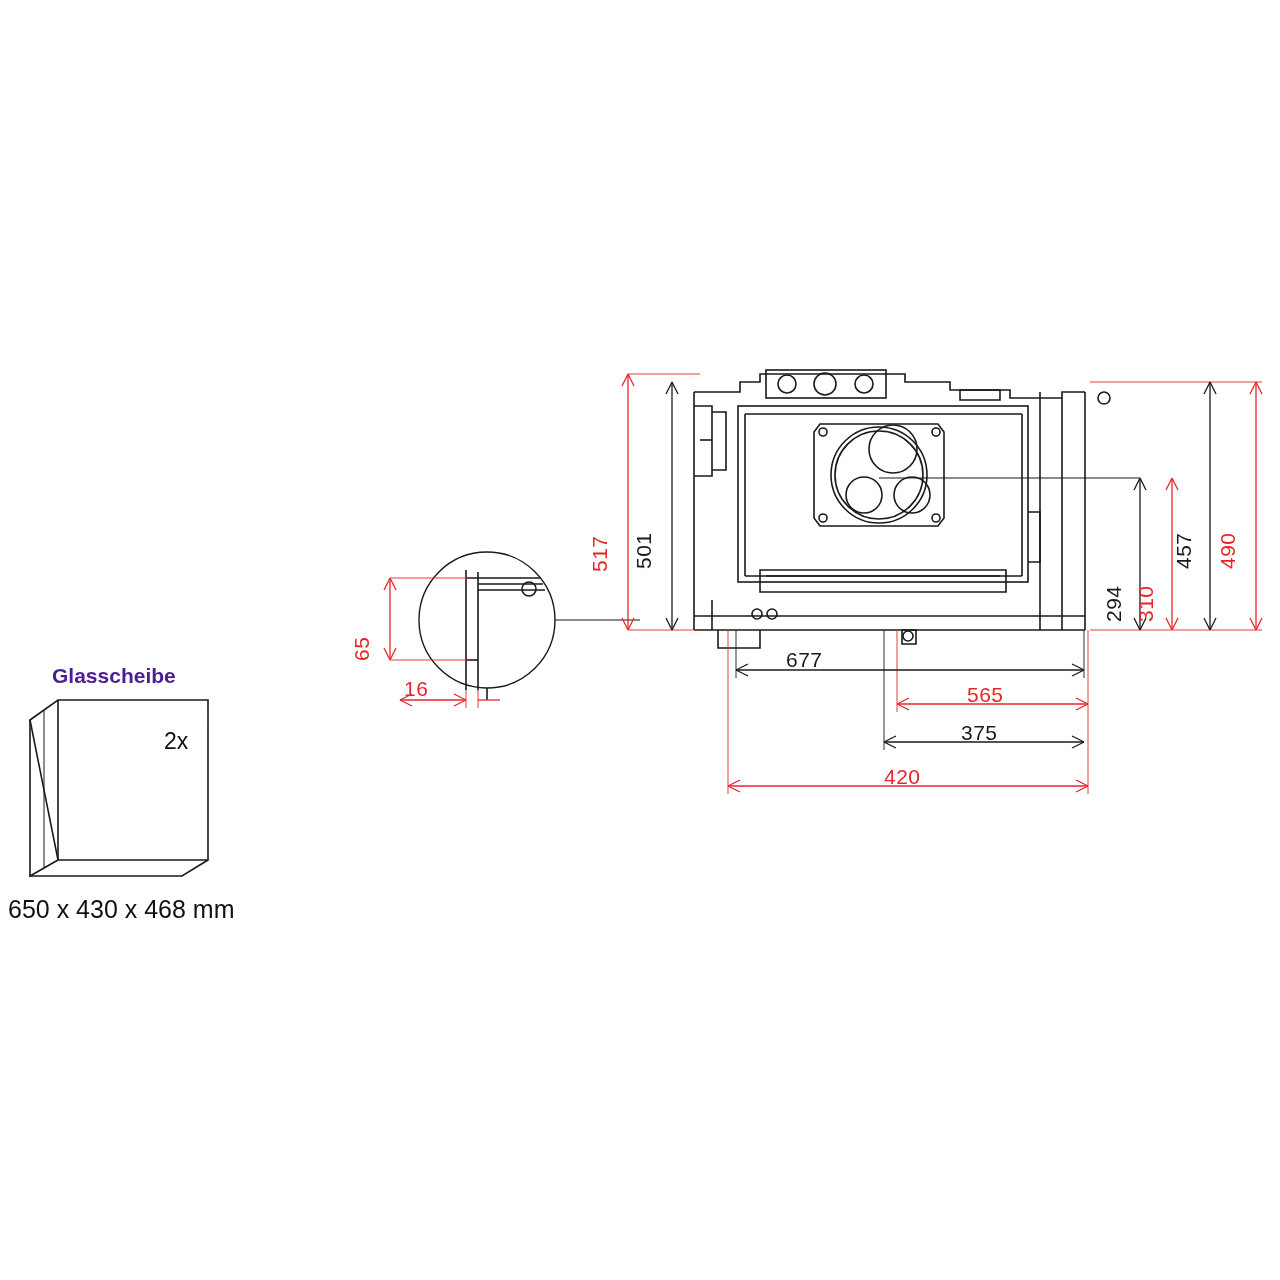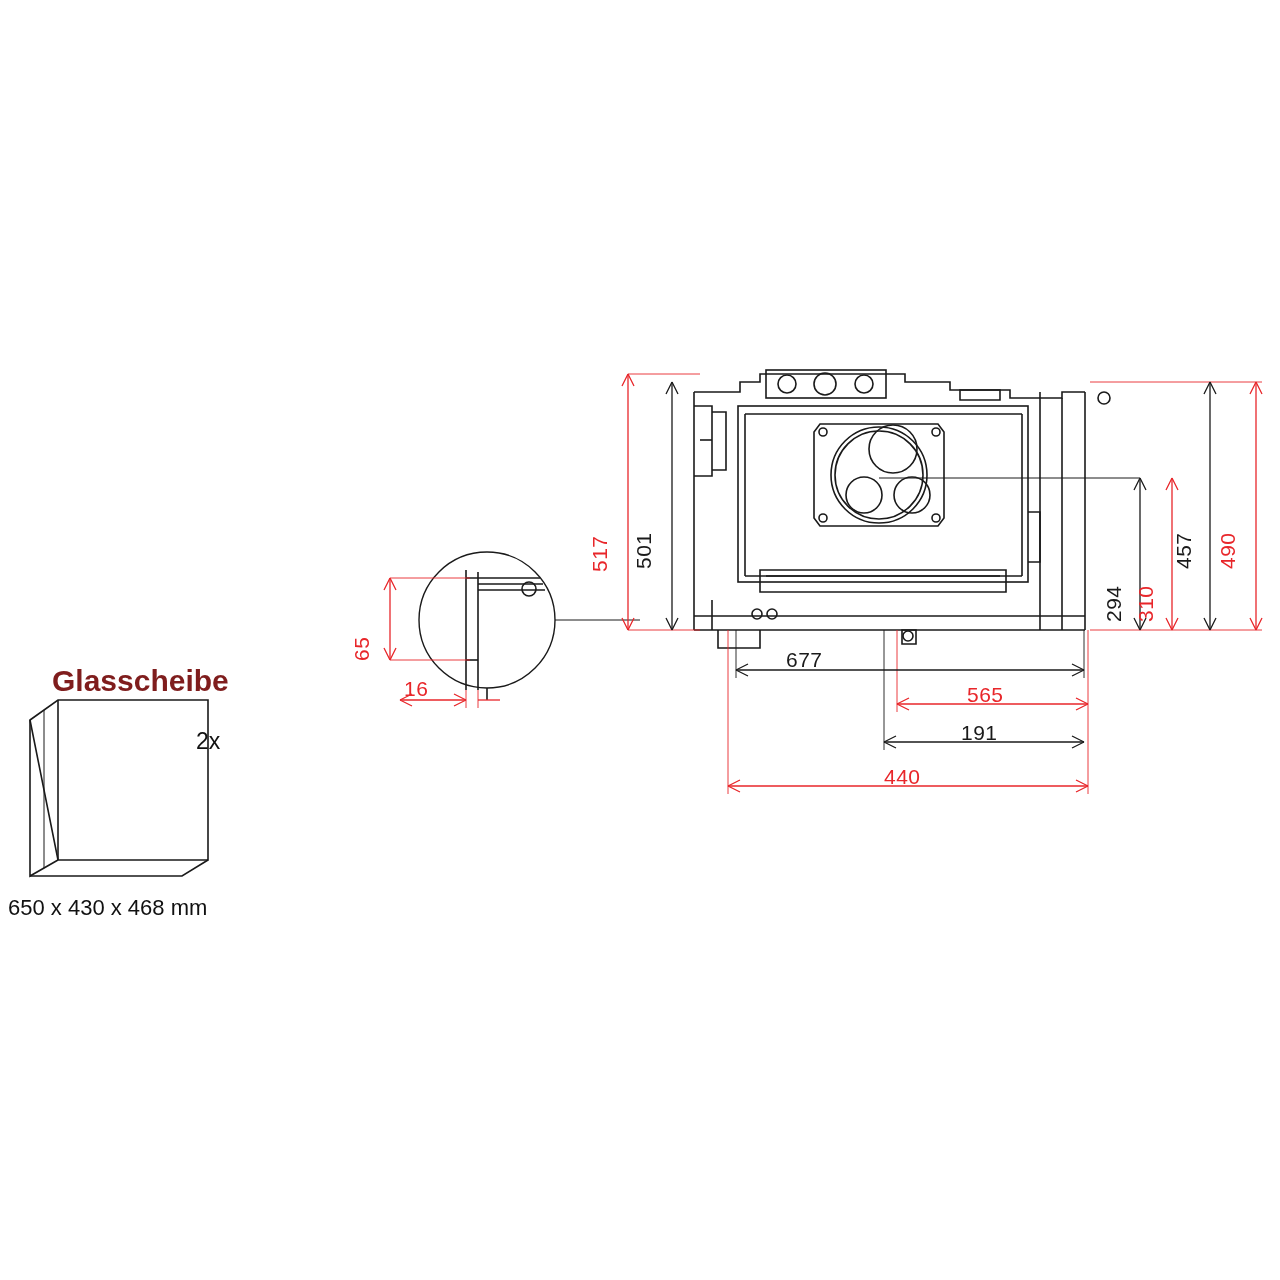--- a/index.html
+++ b/index.html
@@ -41,31 +41,31 @@
   .dim-black {
     color: #1a1a1a;
     font-size: 21px;
     letter-spacing: 0.5px;
   }
   .rot {
     transform-origin: left bottom;
     transform: rotate(-90deg);
   }
   .glass-title {
-    color: #7f1d1d;
-    font-size: 30px;
+    color: #4c1d95;
+    font-size: 21px;
     font-weight: bold;
   }
   .glass-count {
     color: #111111;
     font-size: 23px;
   }
   .glass-size {
     color: #111111;
-    font-size: 22px;
+    font-size: 25px;
   }
 </style>
 </head>
 <body>
 
 <div id="stage">
 
   <svg class="drawing" viewBox="0 0 1280 1280">
     <g stroke="#1a1a1a" fill="none" stroke-width="1.6">
 
@@ -224,27 +224,27 @@
   <div class="lbl dim-black rot" style="left:1196px; top:545px;">457</div>
 
   <div class="lbl dim-red rot" style="left:1158px; top:598px;">310</div>
 
   <div class="lbl dim-black rot" style="left:1126px; top:598px;">294</div>
 
   <div class="lbl dim-black" style="left:786px; top:648px;text-align:right;">677</div>
 
   <div class="lbl dim-red" style="left:967px; top:683px;">565</div>
 
-  <div class="lbl dim-black" style="left:961px; top:721px;">191</div>
-
-  <div class="lbl dim-red" style="left:884px; top:765px;">440</div>
+  <div class="lbl dim-black" style="left:961px; top:721px;">375</div>
+
+  <div class="lbl dim-red" style="left:884px; top:765px;">420</div>
 
   <div class="lbl dim-red rot" style="left:374px; top:637px;">65</div>
 
   <div class="lbl dim-red" style="left:404px; top:677px;">16</div>
 
   <div class="lbl glass-title" style="left:52px; top:664px;">Glasscheibe</div>
 
-  <div class="lbl glass-count" style="left:164px; top:728px;margin-left:32px;">2x</div>
+  <div class="lbl glass-count" style="left:164px; top:728px;">2x</div>
 
   <div class="lbl glass-size" style="left:8px; top:895px;">650 x 430 x 468 mm</div>
 
 </div>
 
 </body></html>

